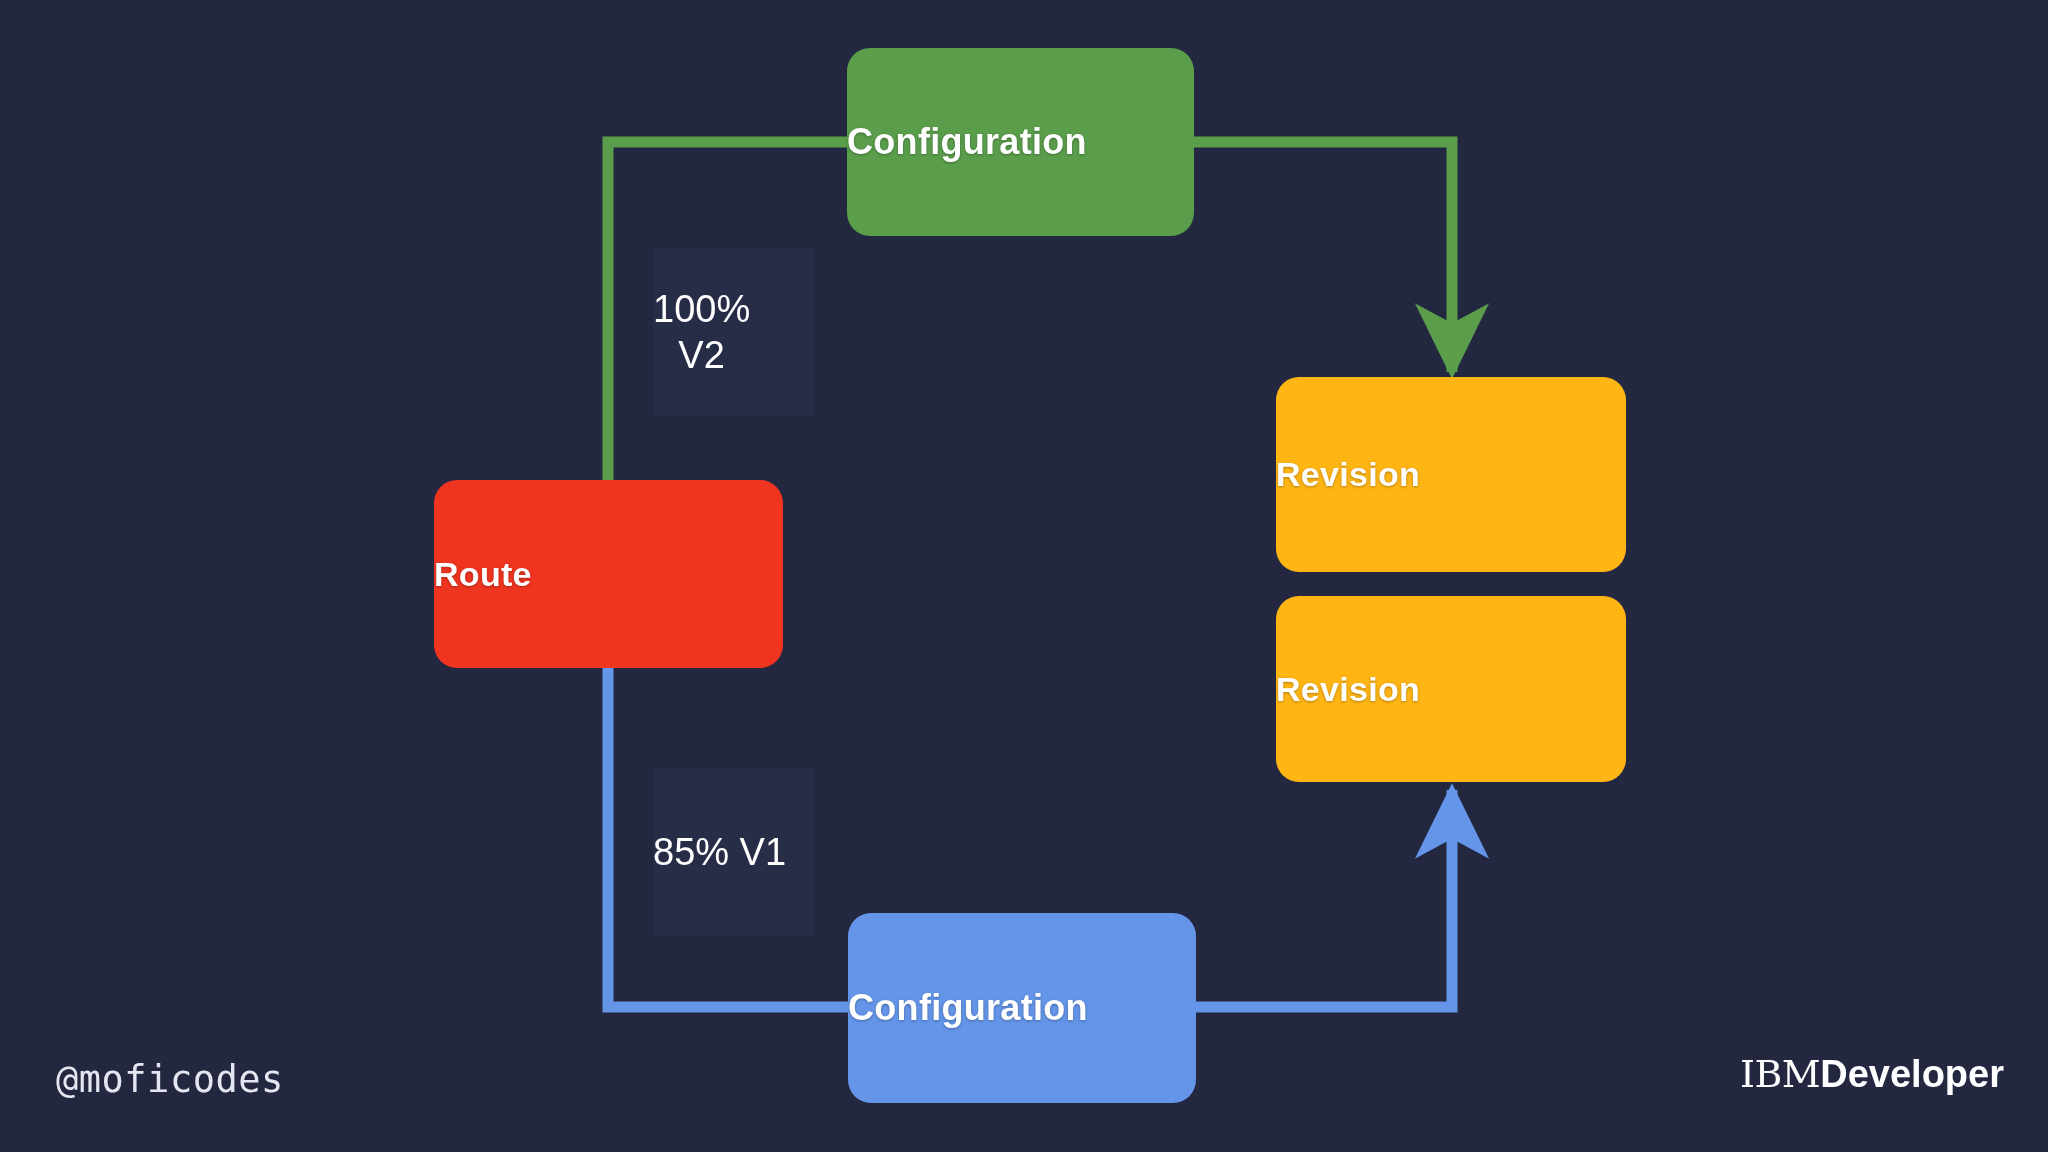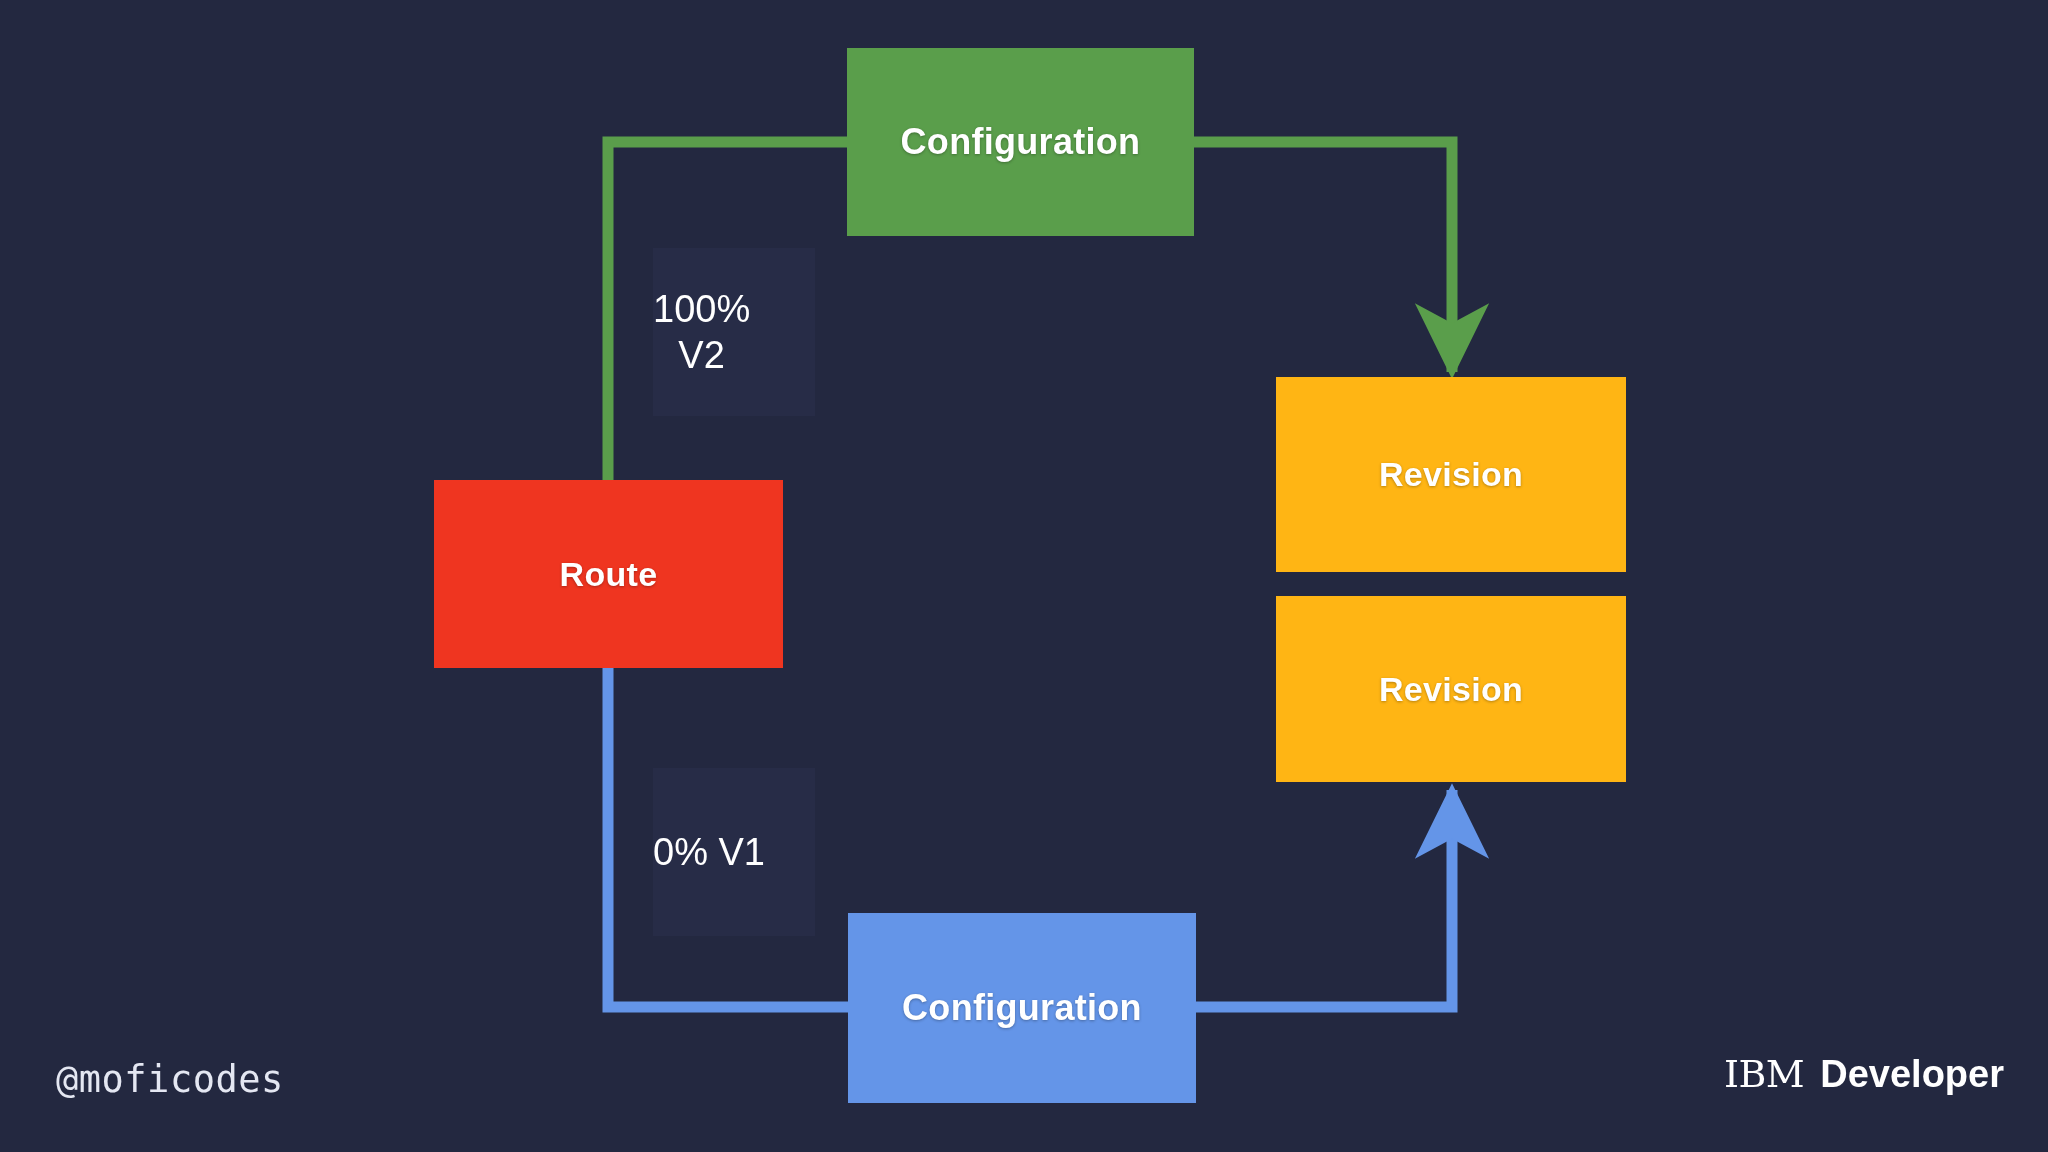--- a/index.html
+++ b/index.html
@@ -20,27 +20,28 @@
     left: 0; top: 0;
     width: 2048px;
     height: 1152px;
     pointer-events: none;
   }
 
   .node {
     position: absolute;
     display: flex;
     align-items: center;
-    justify-content: center;
+    justify-content: flex-start;
     box-sizing: border-box;
     color: #ffffff;
     font-weight: bold;
     letter-spacing: 0.3px;
     text-shadow: 0 1px 3px rgba(0,0,0,0.30);
     z-index: 3;
+    border-radius: 23px;
   }
 
   
   .node-config-green {
     left: 847px; top: 48px;
     width: 347px; height: 188px;
     background: #5a9e4b;
     font-size: 36px;
   }
   .node-route {
@@ -110,21 +111,21 @@
     white-space: nowrap;
   }
   .brand .ibm {
     font-family: "DejaVu Serif", "Liberation Serif", serif;
     font-weight: normal;
     letter-spacing: -0.5px;
   }
   .brand .dev {
     font-family: "Liberation Sans", sans-serif;
     font-weight: bold;
-    margin-left: 16px;
+    margin-left: 0;
   }
 </style>
 </head>
 <body>
 
 <div id="stage">
 
   <svg id="wires" viewBox="0 0 2048 1152" width="2048" height="1152">
     <defs>
       <marker id="arrow-green" viewBox="0 0 12 12" refX="10.5" refY="6" markerWidth="7.5" markerHeight="7.5" orient="auto-start-reverse">
@@ -143,21 +144,21 @@
   </svg>
 
   <div class="split-label split-v2">
     <div>
       <div>100%</div>
       <div>V2</div>
     </div>
   </div>
 
   <div class="split-label split-v1">
-    <div>0% V1</div>
+    <div>85% V1</div>
   </div>
 
   <div class="node node-config-green">
     <span>Configuration</span>
   </div>
 
   <div class="node node-route">
     <span>Route</span>
   </div>
 

